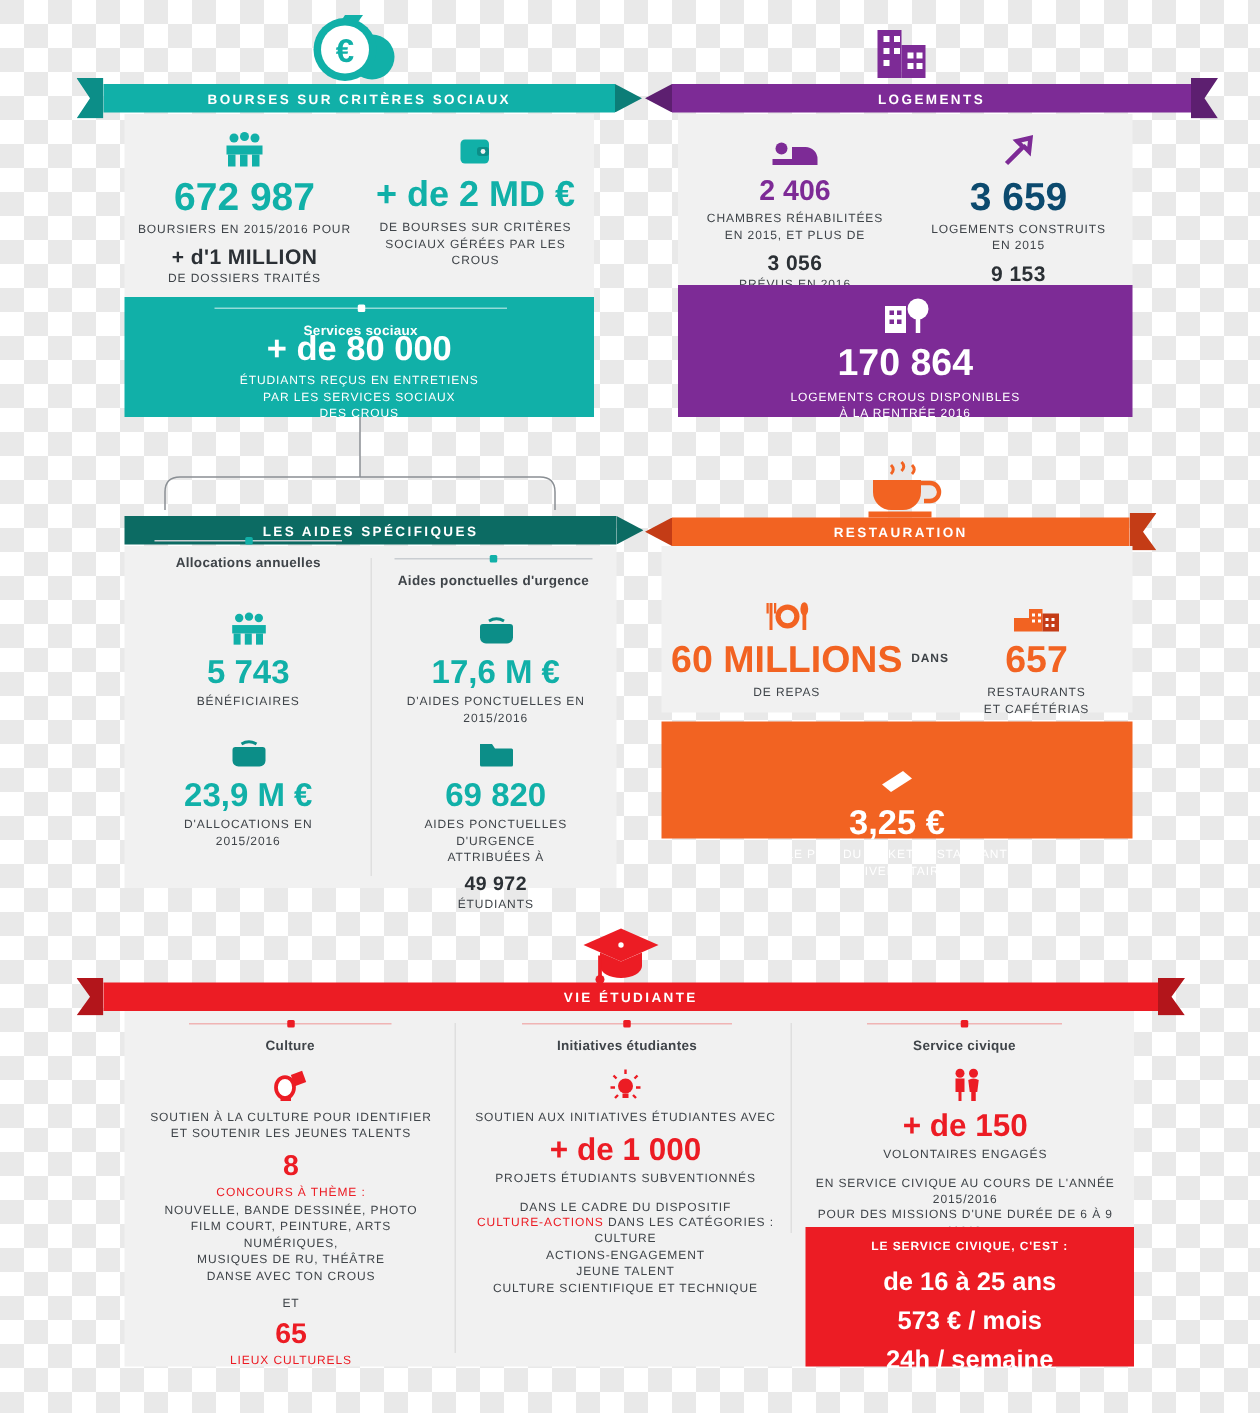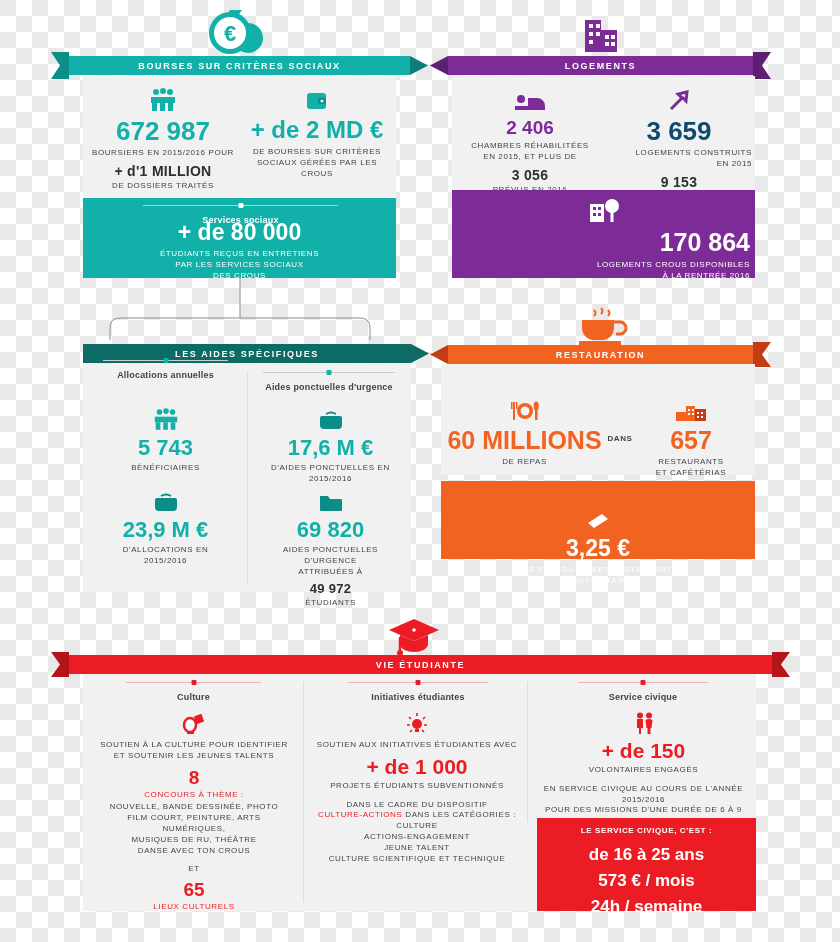--- a/index.html
+++ b/index.html
@@ -138,21 +138,21 @@
       <rect x="10" y="20" width="4" height="4" fill="#fff"></rect>
       <rect x="17" y="20" width="4" height="4" fill="#fff"></rect>
       <rect x="10" y="28" width="4" height="4" fill="#fff"></rect>
       <rect x="26" y="23" width="4" height="4" fill="#fff"></rect>
       <rect x="32" y="23" width="4" height="4" fill="#fff"></rect>
       <rect x="26" y="30" width="4" height="4" fill="#fff"></rect>
       <rect x="32" y="30" width="4" height="4" fill="#fff"></rect>
     </svg>
   </div>
 
-  <div class="ribbon" style="left:448px;top:56px;width:305px;height:19px;background:#7d2b96;">
+  <div class="ribbon" style="left:448px;top:56px;width:346px;height:19px;background:#7d2b96;">
     <span class="notch-left" style="width:18px;left:-18px;">
         <span class="fold" style="background:#5d1f70;"></span>
       </span>
     <span>LOGEMENTS</span>
     <span class="tail-right" style="top:-4px;height:27px;">
         <span class="fold" style="background:#5d1f70;"></span>
       </span>
   </div>
 
   <div class="panel" style="left:452px;top:76px;width:303px;height:114px;"></div>
@@ -171,28 +171,28 @@
     <div class="cap" style="margin-top:2px;">PRÉVUS EN 2016</div>
   </div>
 
   <div class="cell" style="left:606px;top:86px;width:146px;">
     <div class="ic">
       <svg width="24" height="22" viewBox="0 0 24 22">
         <path d="M4 19 L15 8 L11 4 L20 2 L19 11 L15 7" fill="none" stroke="#7d2b96" stroke-width="3"></path>
       </svg>
     </div>
     <div class="big" style="font-size:26px;color:#0c4a6e;">3 659</div>
-    <div class="cap" style="margin-top:4px;white-space:pre-line;text-align:right;">LOGEMENTS CONSTRUITS
+    <div class="cap" style="margin-top:4px;white-space:pre-line;">LOGEMENTS CONSTRUITS
 EN 2015</div>
     <div class="mid" style="margin-top:4px;font-size:14px;">9 153</div>
     <div class="cap" style="margin-top:2px;">PRÉVUS EN 2016</div>
   </div>
 
   <div class="solid" style="left:452px;top:190px;width:303px;height:88px;background:#7d2b96;"></div>
-  <div class="cell" style="left:457px;top:198px;width:293px;text-align:right;">
+  <div class="cell" style="left:457px;top:198px;width:293px;">
     <div class="ic">
       <svg width="34" height="26" viewBox="0 0 34 26">
         <rect x="3" y="6" width="14" height="18" fill="#fff"></rect>
         <rect x="6" y="9" width="3" height="3" fill="#7d2b96"></rect>
         <rect x="11" y="9" width="3" height="3" fill="#7d2b96"></rect>
         <rect x="6" y="15" width="3" height="3" fill="#7d2b96"></rect>
         <rect x="11" y="15" width="3" height="3" fill="#7d2b96"></rect>
         <circle cx="25" cy="8" r="7" fill="#fff"></circle>
         <rect x="23.5" y="12" width="3" height="12" fill="#fff"></rect>
       </svg>

